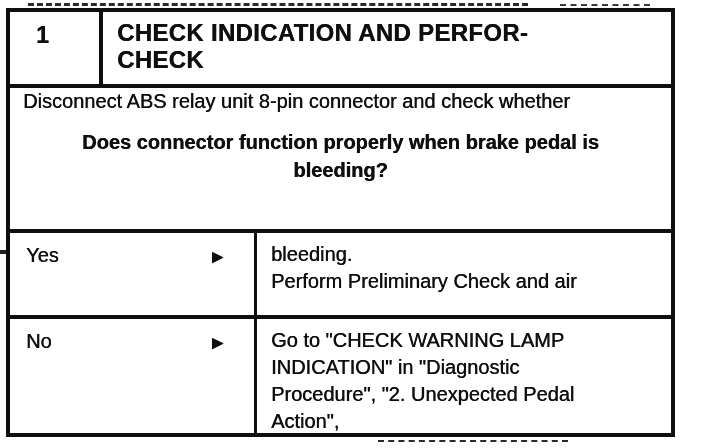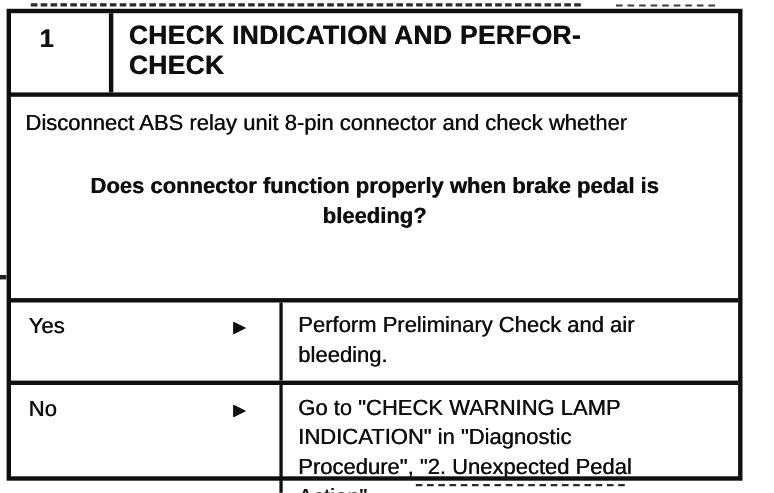--- a/index.html
+++ b/index.html
@@ -69,44 +69,43 @@
     flex: 1;
     padding: 7px 8px 0 14px;
     font-size: 24px;
     font-weight: bold;
     line-height: 27px;
     letter-spacing: 0.3px;
   }
 
   
   .question-row {
-    height: 187px;
+    height: 145px;
     border-bottom: 4px solid var(--ink);
     flex: none;
-    padding-top: 11px;
   }
   .instruction {
     padding: 0 10px 0 13px;
     font-size: 20px;
     line-height: 27px;
   }
   .question {
-    margin-top: 29px;
+    margin-top: 13px;
     text-align: center;
     font-size: 20px;
     font-weight: bold;
     line-height: 28px;
   }
 
   
   .outcome-row {
     display: flex;
     flex: none;
   }
-  .outcome-row.yes { height: 75px; border-bottom: 4px solid var(--ink); }
+  .outcome-row.yes { height: 86px; border-bottom: 4px solid var(--ink); }
   .outcome-row.no  { flex: 1; }
   .answer-cell {
     width: 247px;
     flex: none;
     border-right: 3px solid var(--ink);
     display: flex;
     justify-content: space-between;
     align-items: flex-start;
     padding: 11px 27px 0 16px;
     font-size: 20px;
@@ -153,22 +152,22 @@
         <div>bleeding?</div>
       </div>
     </div>
 
     <div class="outcome-row yes">
       <div class="answer-cell">
         <span>Yes</span>
         <span class="arrow">►</span>
       </div>
       <div class="action-cell">
+        <div>bleeding.</div>
         <div>Perform Preliminary Check and air</div>
-        <div>bleeding.</div>
       </div>
     </div>
 
     <div class="outcome-row no">
       <div class="answer-cell">
         <span>No</span>
         <span class="arrow">►</span>
       </div>
       <div class="action-cell">
         <div>Go to "CHECK WARNING LAMP</div>

